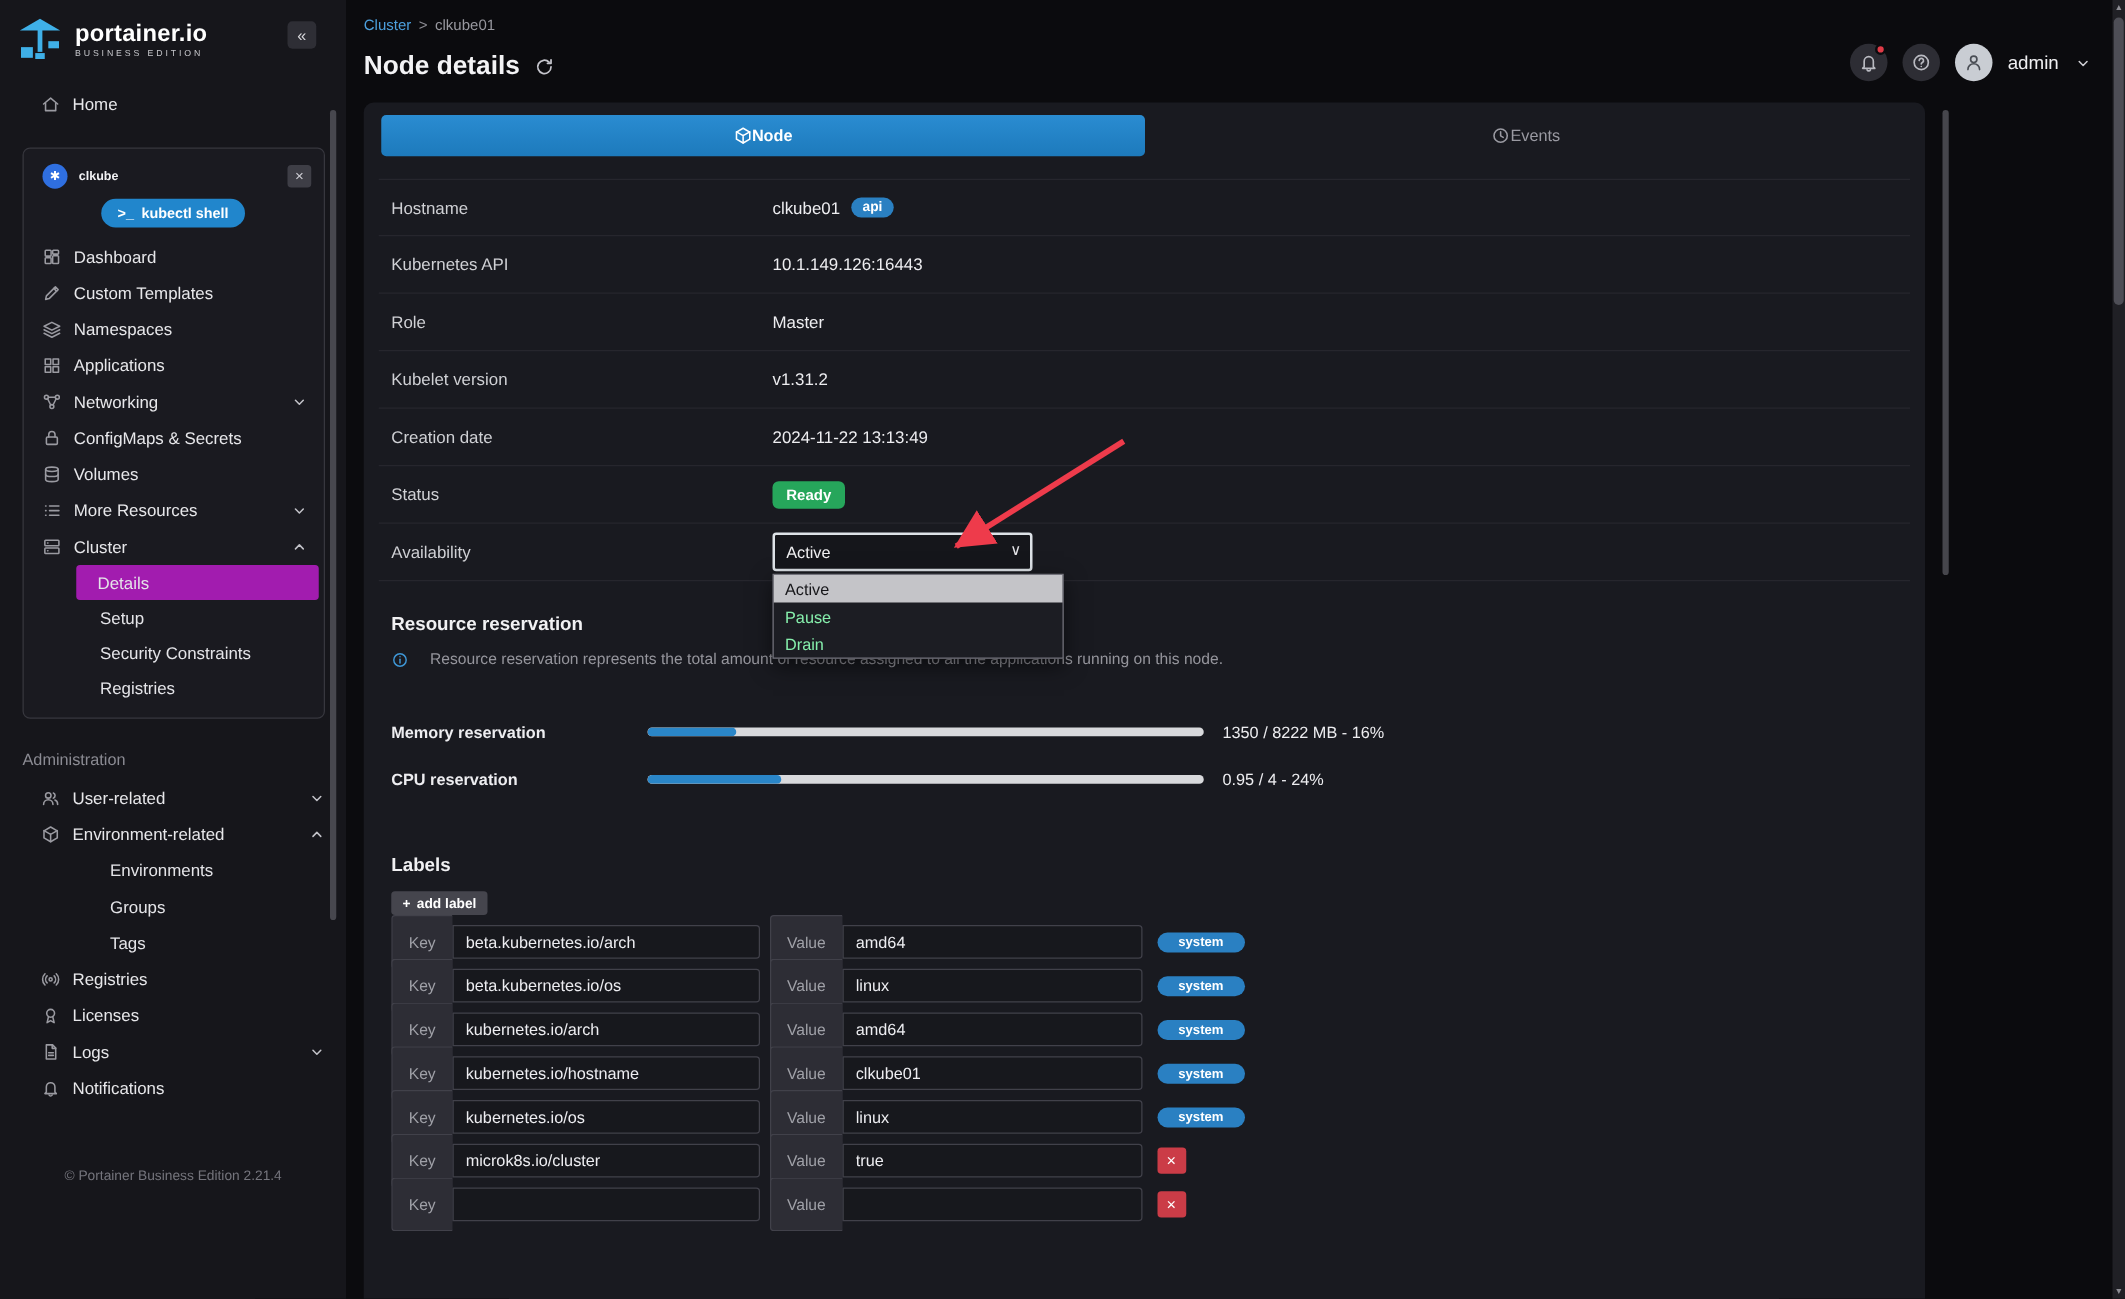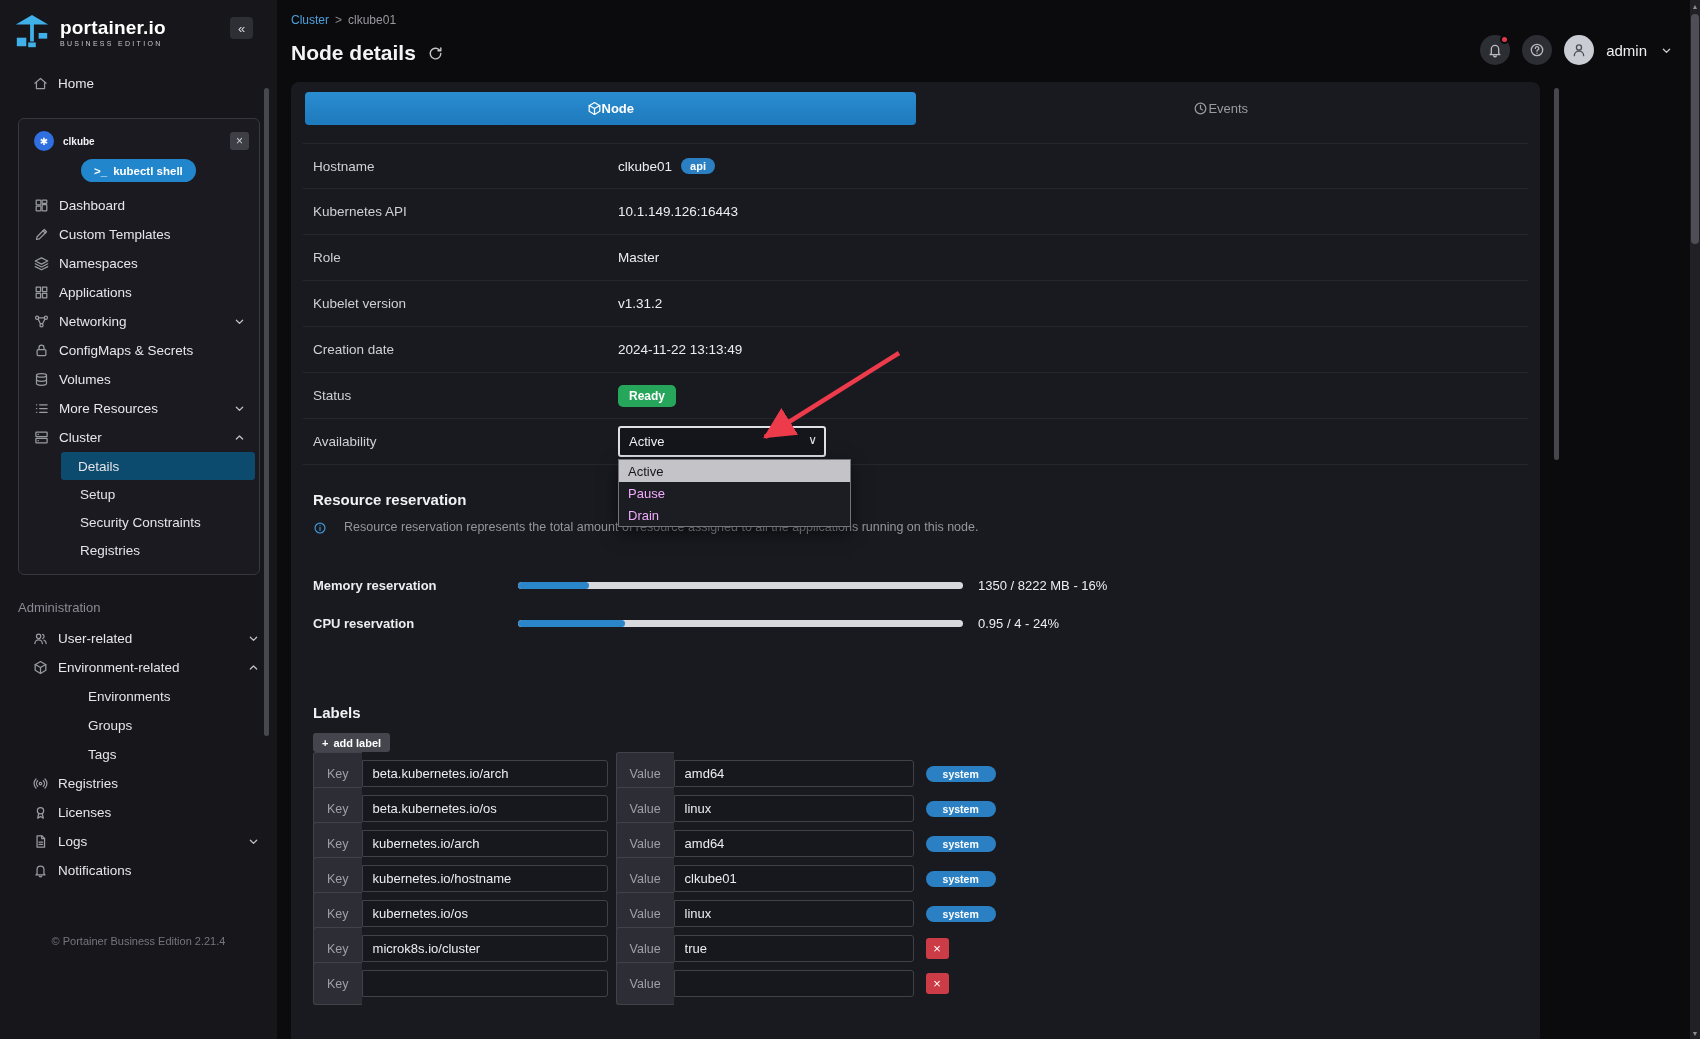--- a/index.html
+++ b/index.html
@@ -25,21 +25,21 @@
   .side-item .ic{width:15px;height:15px}
   .chev{margin-left:auto;width:14px;height:14px;color:#c2c2c8}
   .env-box{margin:20px 17px 0 18px;border:1px solid #37373e;border-radius:6px;background:#1a1a20;padding:7px 2px 10px 2px}
   .env-head{display:flex;align-items:center;gap:9px;padding:5px 8px 5px 13px}
   .k8s-dot{width:20px;height:20px;border-radius:50%;background:#2f6fe0;color:#fff;display:flex;align-items:center;justify-content:center;font-size:10px}
   .env-name{font-size:10px;color:#f2f2f4;font-weight:bold}
   .env-close{margin-left:auto;width:19px;height:18px;background:#3e3e46;border-radius:3px;color:#cfcfd5;font-size:12px;display:flex;align-items:center;justify-content:center;cursor:pointer}
   .shell-btn{margin:3px 0 9px 60px;display:inline-flex;align-items:center;gap:6px;background:#2186cc;color:#fff;font-size:11.5px;font-weight:bold;height:23px;padding:0 13px;border-radius:12px;border:none;cursor:pointer;font-family:inherit}
   .env-box .side-item{padding-left:13px;padding-right:10px}
   .sub-item{height:28px;display:flex;align-items:center;padding-left:57px;font-size:13.5px;color:#e4e4e8;cursor:pointer;margin:0 2px}
-  .sub-item.active{background:#0c4a6e;border-radius:3px;margin-left:40px;padding-left:17px}
+  .sub-item.active{background:#a21caf;border-radius:3px;margin-left:40px;padding-left:17px}
   .section-label{margin:25px 0 9px 18px;color:#8b8b93;font-size:13px}
   .sub-item2{height:29px;display:flex;align-items:center;padding-left:88px;font-size:13.5px;color:#e4e4e8;cursor:pointer}
   .side-footer{margin-top:auto;text-align:center;color:#75757d;font-size:11px;padding:0 8px 92px}
   .side-scrollbar{position:absolute;right:8px;top:88px;width:5px;height:648px;background:#47474e;border-radius:3px;cursor:pointer}
 
   
   .main{flex:1;height:100%;position:relative;overflow:hidden;background:#0b0b0e}
   .topbar{display:flex;justify-content:space-between;align-items:flex-start;padding:13px 26px 0 14px}
   .breadcrumb{font-size:12px;color:#98989f}
   .bc-link{color:#4da0dd;cursor:pointer}
@@ -68,33 +68,33 @@
   .d-row:first-child{border-top:1px solid #26262d}
   .d-label{width:305px;color:#cfd0d4;font-size:13.5px}
   .d-value{color:#ededf0;font-size:13.5px;display:flex;align-items:center;gap:9px}
   .badge-blue{background:#2a80c2;color:#fff;font-size:11px;font-weight:bold;padding:2px 9px;border-radius:10px}
   .badge-green{background:#26a65b;color:#fff;font-size:12px;font-weight:bold;padding:4px 11px;border-radius:5px}
 
   .select-wrap{position:relative;width:208px}
   .avail-select{width:100%;height:31px;background:#15161b;border:2px solid #dde2e7;border-radius:3px;color:#f0f0f2;font-size:13px;padding:0 24px 0 9px;appearance:none;-webkit-appearance:none;font-family:inherit;cursor:pointer}
   .select-chev{position:absolute;right:9px;top:7px;color:#e6e6ea;font-size:12px;pointer-events:none}
   .dropdown-panel{position:absolute;top:33px;left:0;width:233px;background:#1c1d23;border:1px solid #73737c;box-shadow:0 6px 16px rgba(0,0,0,.55);z-index:20}
-  .dd-item{height:22px;display:flex;align-items:center;padding:0 9px;font-size:13px;color:#f0abfc;cursor:pointer}
+  .dd-item{height:22px;display:flex;align-items:center;padding:0 9px;font-size:13px;color:#86efac;cursor:pointer}
   .dd-item.selected{background:#c4c4c8;color:#17171a}
 
   .section-title{font-size:15px;font-weight:bold;color:#f1f1f3;margin:26px 0 12px 10px}
   .info-line{display:flex;align-items:flex-start;gap:17px;color:#95959c;font-size:12.5px;margin:0 0 31px 10px}
   .info-line .ic{width:14px;height:14px;color:#3f97d6;margin-top:1px}
   .res-row{display:flex;align-items:center;height:38px;padding-left:10px}
   .res-label{width:205px;font-size:13px;font-weight:bold;color:#ededf0}
   .bar{width:445px;height:7px;background:#d8d9dc;border-radius:4px;overflow:hidden}
   .bar-fill{height:100%;background:#2a86c8;border-radius:4px}
   .res-value{margin-left:15px;font-size:13px;color:#ededf0}
 
-  .labels-title{margin-top:62px}
+  .labels-title{margin-top:42px}
   .add-btn{display:inline-flex;align-items:center;gap:5px;background:#45454d;color:#fff;font-size:11px;font-weight:bold;height:19px;padding:0 9px;border-radius:3px;margin-left:10px;border:none;cursor:pointer;font-family:inherit}
   .label-row{display:flex;align-items:center;margin:8px 0 0 10px;height:27px}
   .prefix{height:43px;display:flex;align-items:center;padding:0 13px;background:#2d2d35;border:1px solid #41414a;border-right:none;border-radius:3px 0 0 3px;color:#9fa0a7;font-size:12.5px}
   .l-input{height:27px;background:#17181d;border:1px solid #41414a;border-radius:0 3px 3px 0;color:#ededf1;font-size:13px;padding:0 10px;font-family:inherit}
   .key-input{width:246px}
   .val-input{width:240px}
   .gap8{width:8px}
   .sys-badge{margin-left:12px;background:#2a80c2;color:#fff;font-size:10.5px;font-weight:bold;padding:2px 17px;border-radius:9px}
   .del-btn{margin-left:12px;width:23px;height:21px;background:#cb3c47;border-radius:3px;color:#fff;font-size:13px;display:flex;align-items:center;justify-content:center;border:none;cursor:pointer}
 

